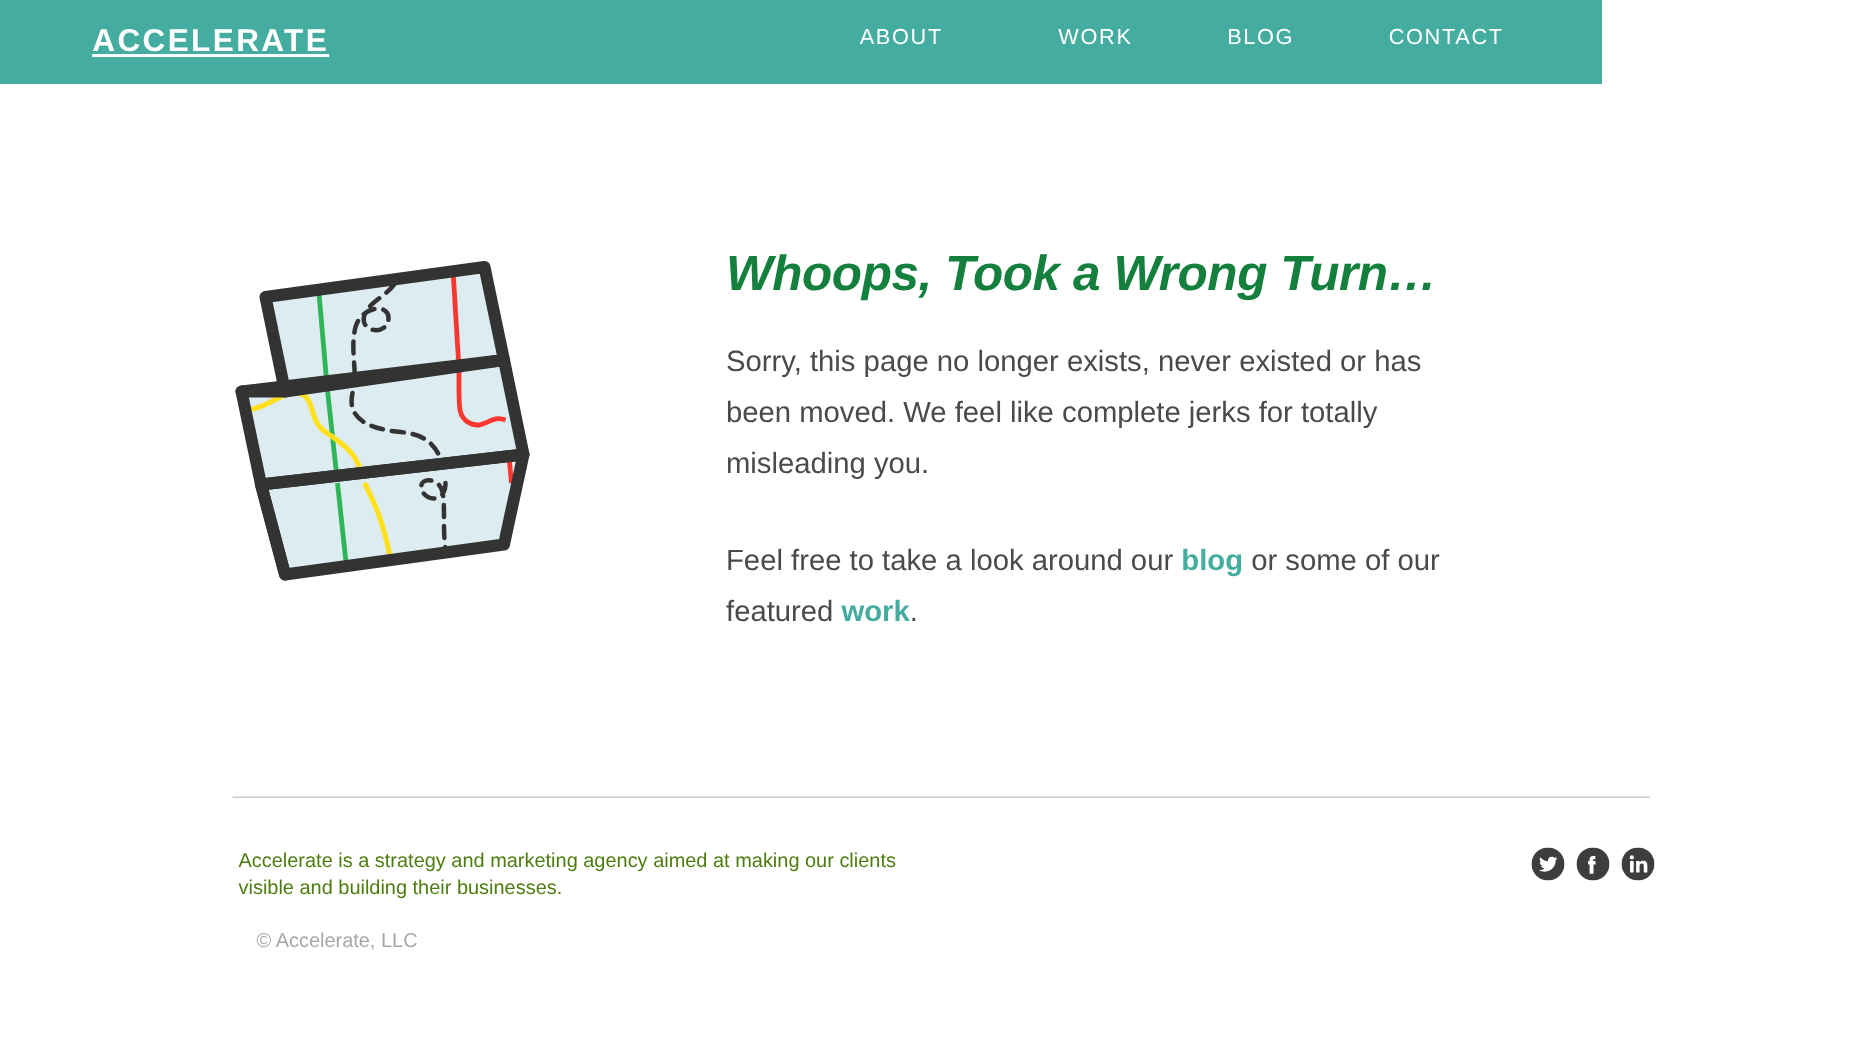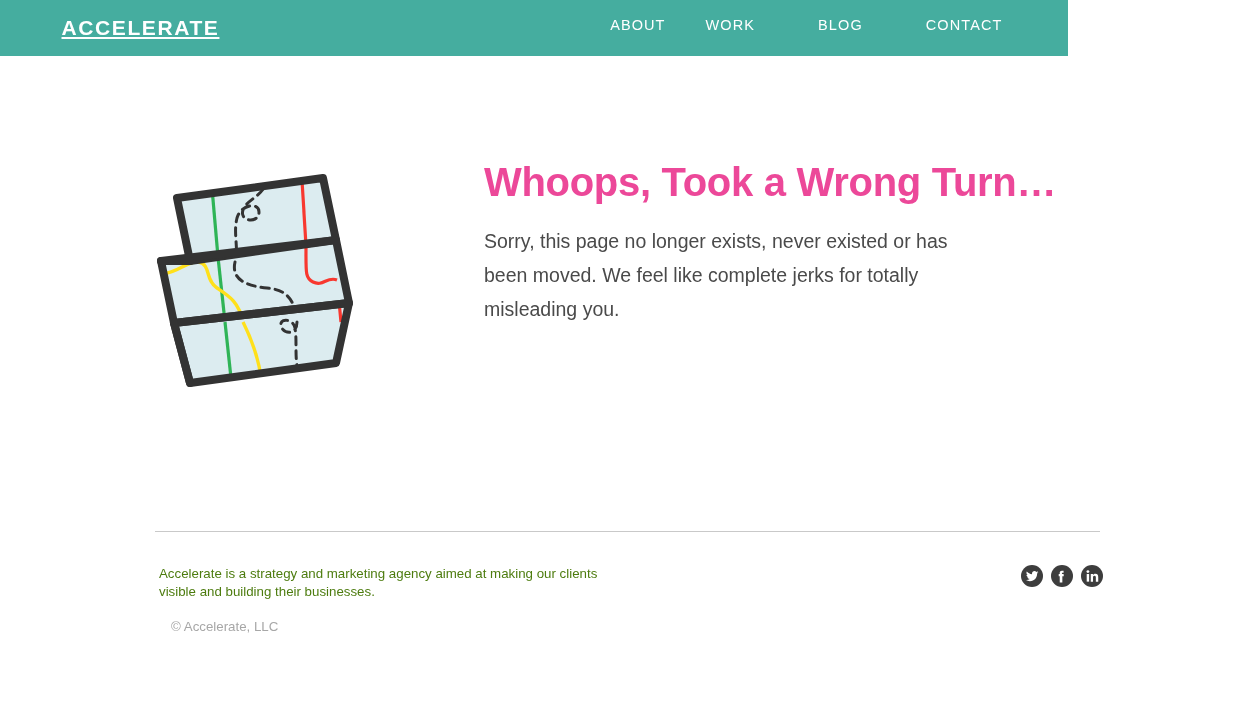--- a/index.html
+++ b/index.html
@@ -51,21 +51,21 @@
   }
   .nav-item {
     color: #ffffff;
     font-size: 14.5px;
     letter-spacing: 1.1px;
     text-decoration: none;
     display: block;
     white-space: nowrap;
     font-family: "Liberation Sans", sans-serif;
   }
-  .nav-item.about { margin-right: 40px; text-align: right; }
+  .nav-item.about { margin-right: 77px; text-align: right; }
   .nav-item.work  { margin-right: 63px; }
   .nav-item.blog  { margin-right: 63px; }
   .nav-item.contact { margin-right: 4px; }
 
   
   .content {
     position: absolute;
     top: 56px;
     left: 0;
     width: 1250px;
@@ -85,26 +85,27 @@
   }
   .map-svg { display: block; }
 
   .error-text {
     flex: 1 1 auto;
     padding-left: 29px;
     padding-top: 6px;
   }
   .error-title {
     margin: 0;
-    color: #ec4899;
-    font-size: 40px;
+    color: #15803d;
+    font-size: 33px;
     font-weight: bold;
     letter-spacing: -0.3px;
     line-height: 40px;
     font-family: "Liberation Sans", sans-serif;
+    font-style: italic;
   }
   .error-para {
     margin: 22px 0 0 0;
     color: #4a4a4a;
     font-size: 19.5px;
     line-height: 34px;
     font-family: "Liberation Sans", sans-serif;
     max-width: 512px;
   }
   .error-para.second {
@@ -233,20 +234,21 @@
           <path d="M19,161 L194,141 L181,201 L35,221 Z"></path>
           <path d="M35,99 L6,99"></path>
           <path d="M19,161 L35,221"></path>
         </g>
       </svg>
     </div>
 
     <div class="error-text">
       <h1 class="error-title">Whoops, Took a Wrong Turn…</h1>
       <p class="error-para">Sorry, this page no longer exists, never existed or has been moved. We feel like complete jerks for totally misleading you.</p>
+      <p class="error-para second"><span>Feel free to take a look around our </span><a class="inline-link" href="#">blog</a><span> or some of our featured </span><a class="inline-link" href="#">work</a><span>.</span></p>
     </div>
 
   </div>
 
   <div class="footer-divider"></div>
 
   <div class="site-footer">
     <div class="footer-desc">Accelerate is a strategy and marketing agency aimed at making our clients visible and building their businesses.</div>
     <div class="footer-copy">© Accelerate, LLC</div>
 

